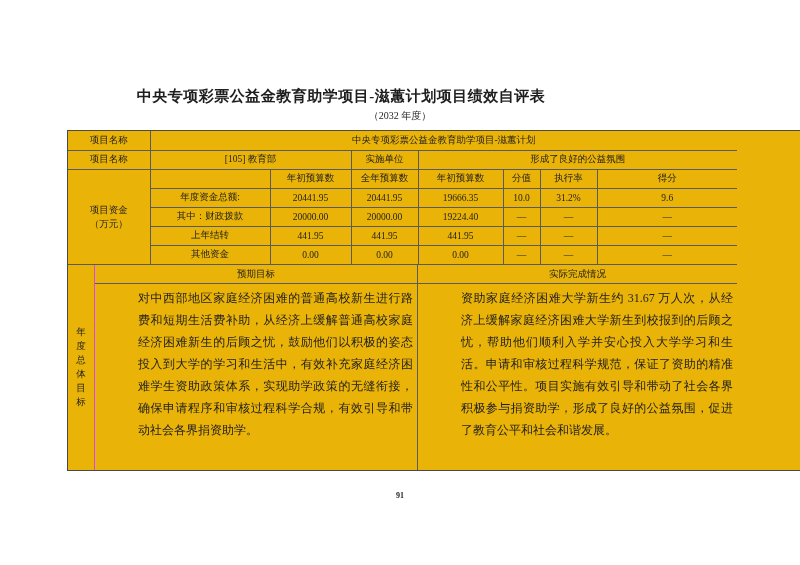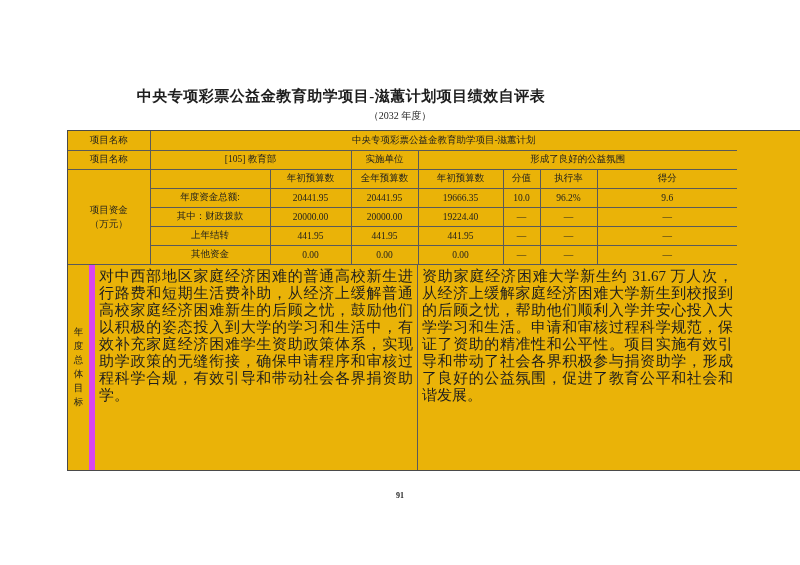--- a/index.html
+++ b/index.html
@@ -52,21 +52,21 @@
   td.row-label-right { text-align: right; padding-right: 7px; }
   td.section-label-cell { line-height: 14px; margin-top: 28px; }
   .goal-section {
     display: flex;
     width: 669px;
     height: 205px;
     align-items: stretch;
   }
   .goal-vlabel-col {
     width: 27px;
-    border-right: 6px solid #d946ef;
+    border-right: 1px solid #d946ef;
     display: flex;
     align-items: center;
     justify-content: center;
   }
   .goal-vlabel {
     width: 11px;
     font-size: 9.5px;
     line-height: 14px;
     text-align: center;
     word-break: break-all;
@@ -77,25 +77,26 @@
   .goal-col-header {
     height: 19px;
     border-bottom: 1px solid #5a5a5a;
     font-size: 9.5px;
     text-align: center;
     line-height: 19px;
     flex: 0 0 auto;
   }
   .goal-col-body {
     flex: 1;
-    font-size: 15px;
-    line-height: 17px;
+    font-size: 12px;
+    line-height: 22px;
     padding: 3px 4px;
     text-align: justify;
     overflow: hidden;
+    margin-left: 39px;
   }
   .page-number {
     position: absolute;
     top: 491px; left: 0; width: 800px;
     text-align: center;
     font-size: 8px;
     font-weight: bold;
   }
 </style>
 </head>
@@ -139,21 +140,21 @@
       <td>分值</td>
       <td>执行率</td>
       <td>得分</td>
     </tr>
     <tr>
       <td class="row-label-right">年度资金总额:</td>
       <td>20441.95</td>
       <td>20441.95</td>
       <td>19666.35</td>
       <td>10.0</td>
-      <td>96.2%</td>
+      <td>31.2%</td>
       <td>9.6</td>
     </tr>
     <tr>
       <td class="row-label-right">其中：财政拨款</td>
       <td>20000.00</td>
       <td>20000.00</td>
       <td>19224.40</td>
       <td>—</td>
       <td>—</td>
       <td>—</td>
@@ -177,21 +178,23 @@
       <td>—</td>
     </tr>
   </tbody>
     </table>
 
   <div class="goal-section">
     <div class="goal-vlabel-col">
       <div class="goal-vlabel">年度总体目标</div>
     </div>
     <div class="goal-col goal-col-expected">
+      <div class="goal-col-header">预期目标</div>
       <div class="goal-col-body">对中西部地区家庭经济困难的普通高校新生进行路费和短期生活费补助，从经济上缓解普通高校家庭经济困难新生的后顾之忧，鼓励他们以积极的姿态投入到大学的学习和生活中，有效补充家庭经济困难学生资助政策体系，实现助学政策的无缝衔接，确保申请程序和审核过程科学合规，有效引导和带动社会各界捐资助学。</div>
     </div>
     <div class="goal-col goal-col-actual">
+      <div class="goal-col-header">实际完成情况</div>
       <div class="goal-col-body">资助家庭经济困难大学新生约 31.67 万人次，从经济上缓解家庭经济困难大学新生到校报到的后顾之忧，帮助他们顺利入学并安心投入大学学习和生活。申请和审核过程科学规范，保证了资助的精准性和公平性。项目实施有效引导和带动了社会各界积极参与捐资助学，形成了良好的公益氛围，促进了教育公平和社会和谐发展。</div>
     </div>
   </div>
 </div>
 
 <div class="page-number">91</div>
 
 </body></html>

